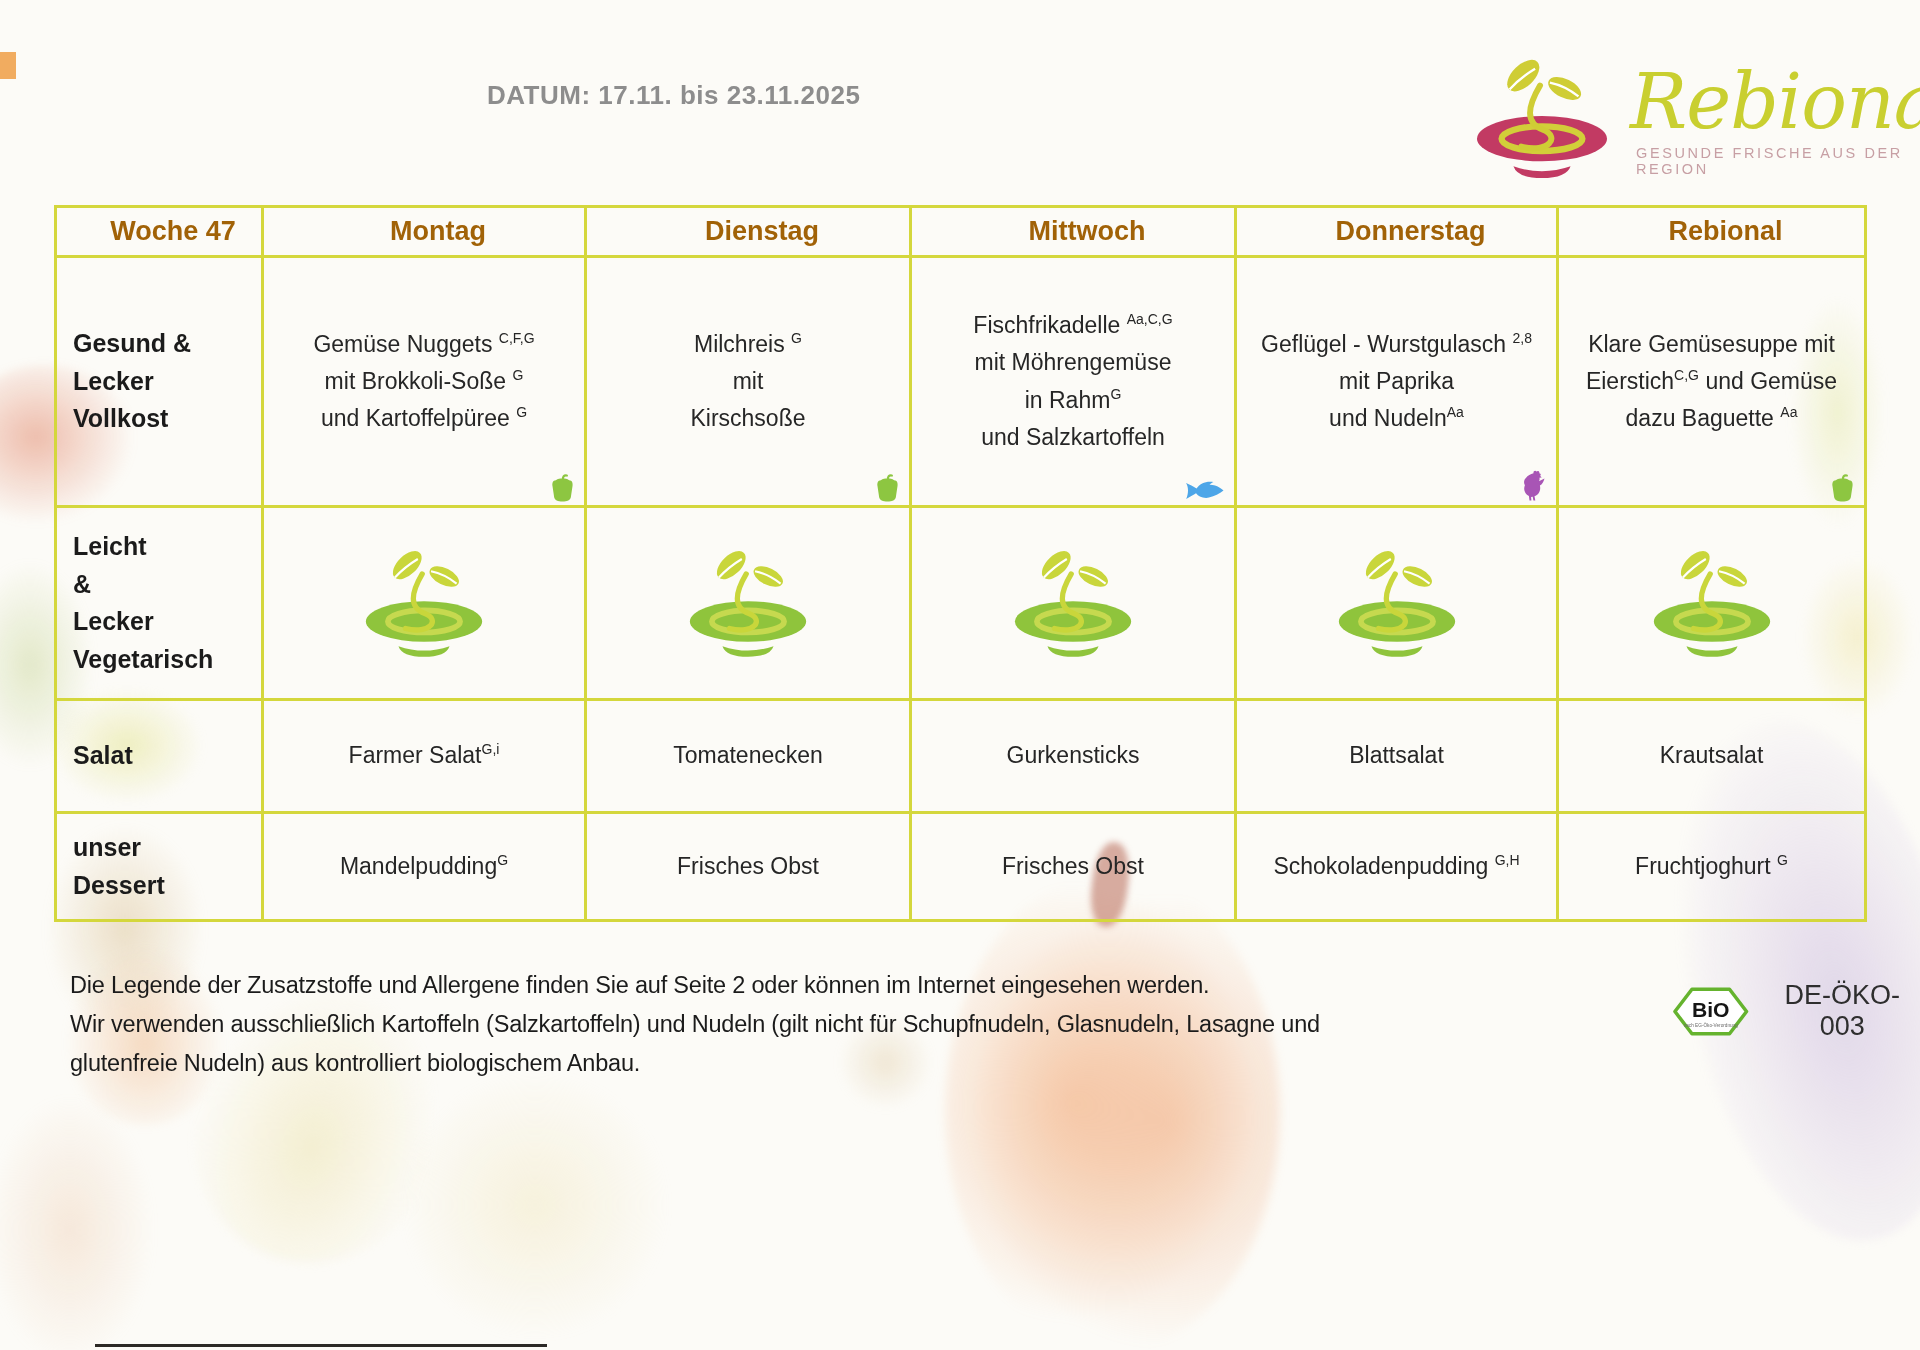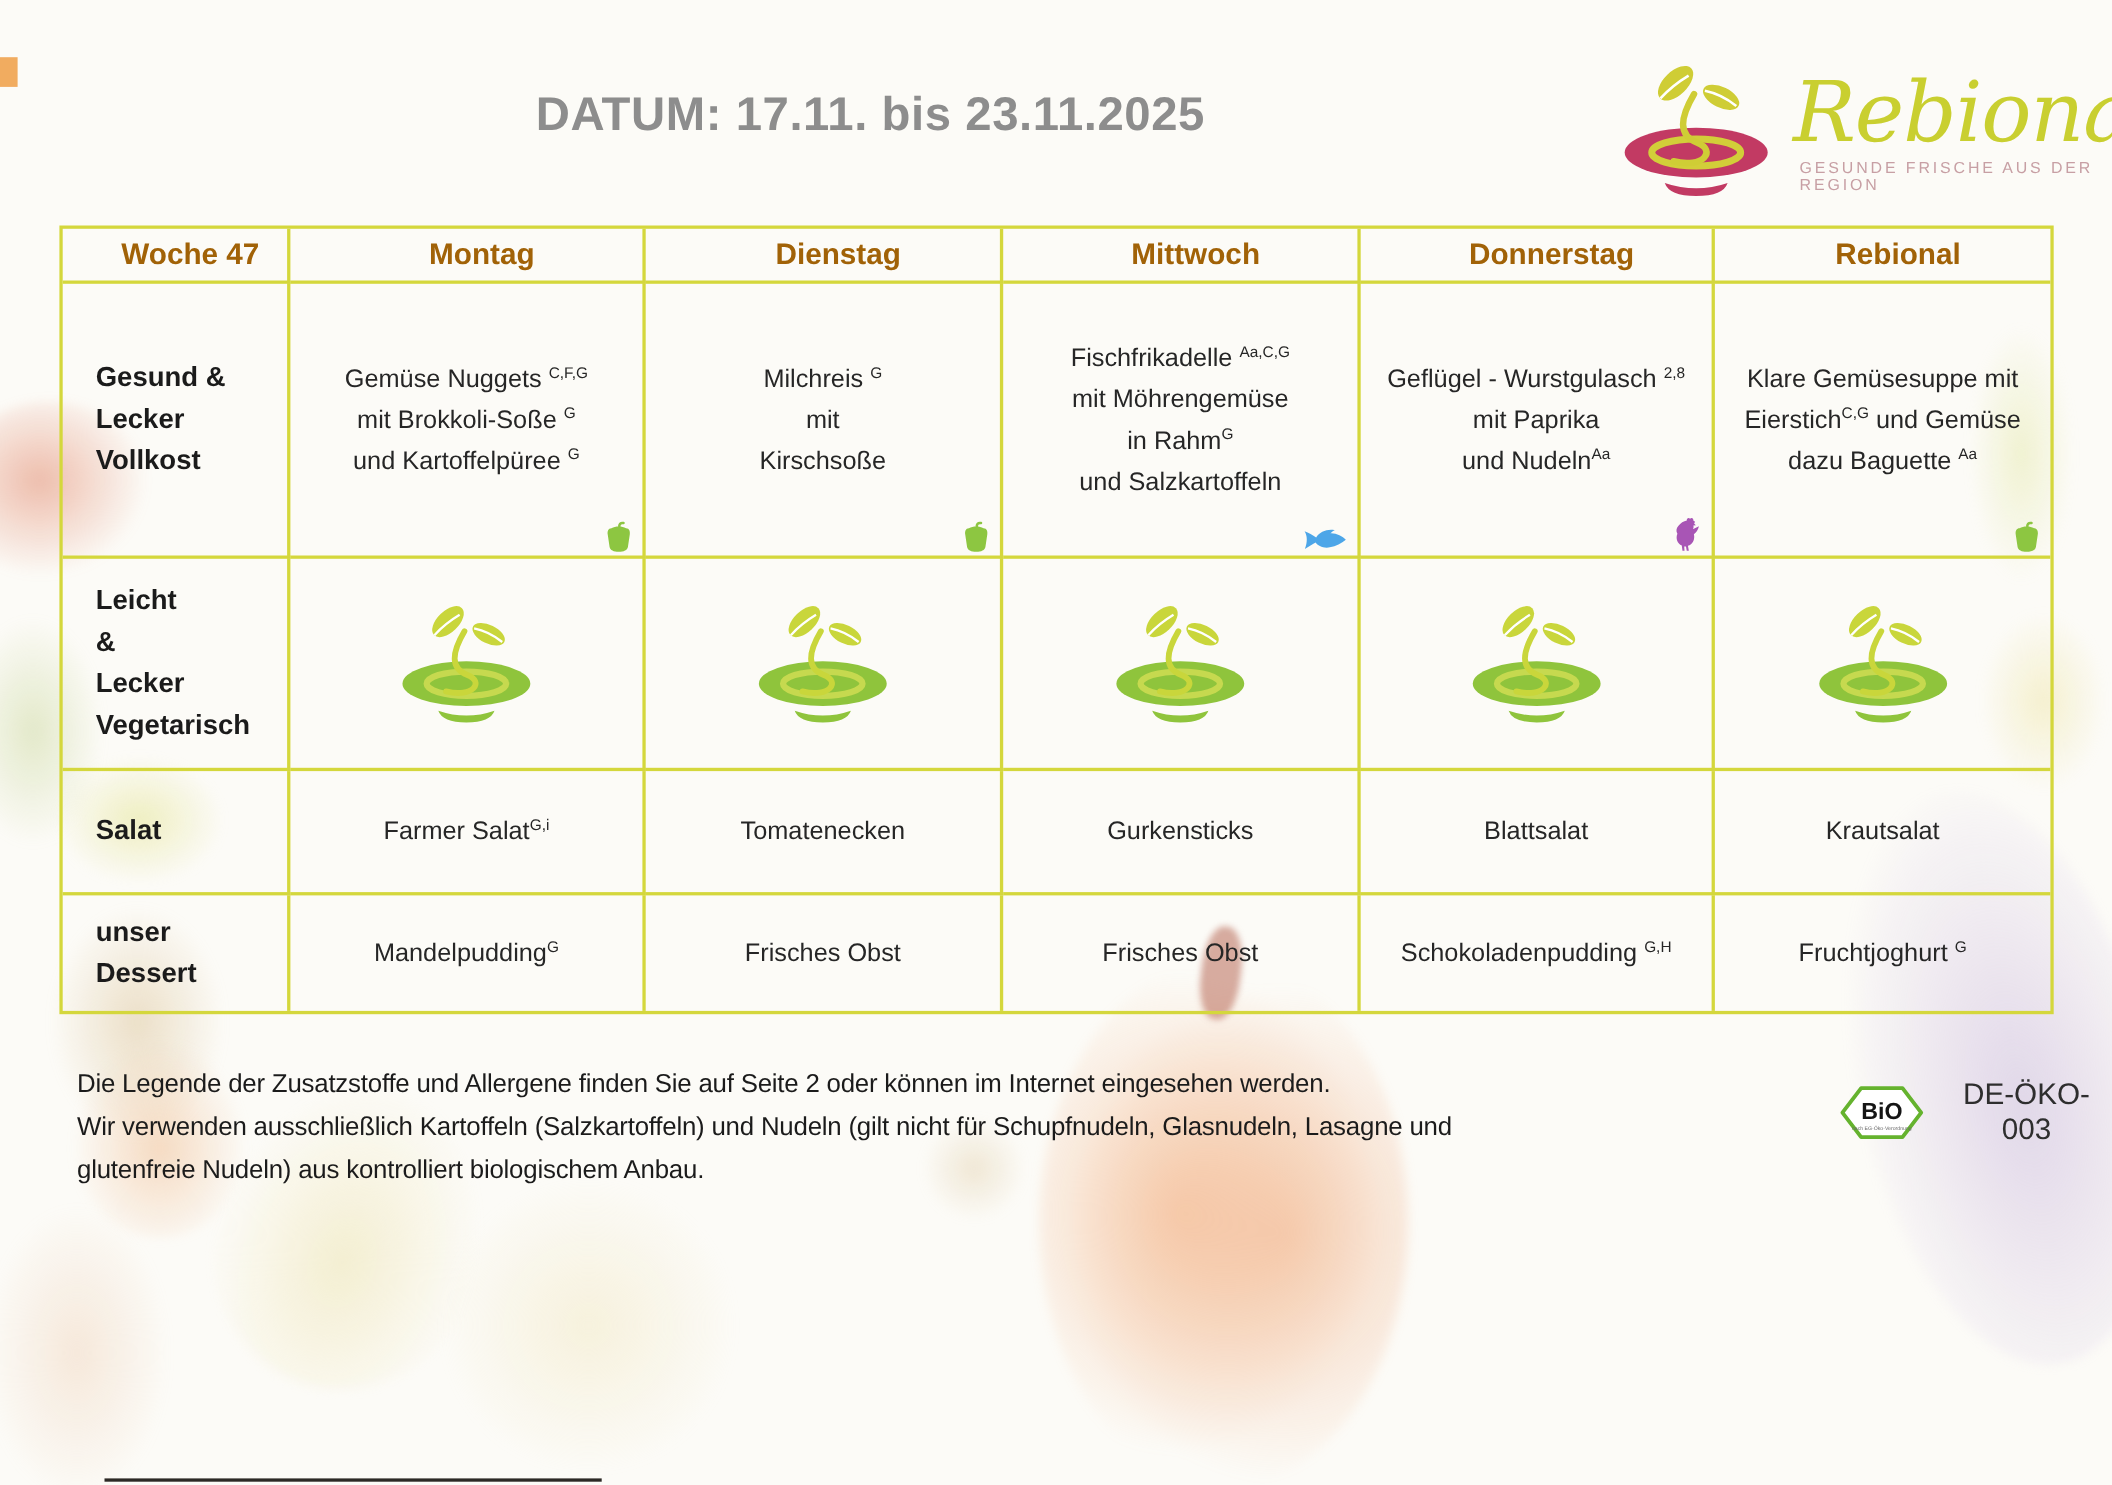--- a/index.html
+++ b/index.html
@@ -26,39 +26,39 @@
       radial-gradient(ellipse at 66% 52%, rgba(238,160,110,.45), rgba(238,160,110,0) 64%);}
   .wc-pumpkin-stem{left:1092px;top:842px;width:36px;height:85px;background:rgba(178,92,72,.5);border-radius:45%;transform:rotate(7deg);filter:blur(3px);}
   .wc-eggplant{left:1688px;top:715px;width:265px;height:530px;background:radial-gradient(ellipse at 55% 55%, rgba(192,172,216,.45), rgba(192,172,216,.1) 60%, transparent 75%);transform:rotate(-12deg);}
   .wc-pepper-right{left:1800px;top:555px;width:115px;height:165px;background:radial-gradient(rgba(236,226,152,.42), transparent 70%);}
   .wc-leaf-freitag{left:1790px;top:295px;width:95px;height:235px;background:radial-gradient(ellipse at 50% 50%, rgba(226,231,162,.45), transparent 70%);}
   .wc-bottomleft{left:-15px;top:1095px;width:170px;height:270px;background:radial-gradient(rgba(236,202,172,.38), transparent 70%);}
   
   .artifact-orange{position:absolute;left:0;top:52px;width:16px;height:27px;background:#ef9d45;opacity:.85;}
   .artifact-line{position:absolute;left:95px;top:1344px;width:452px;height:3px;background:#15120e;opacity:.9;}
   
-  .datum{position:absolute;left:487px;top:80px;font-size:43px;font-weight:bold;color:#8d8d8d;letter-spacing:.5px;}
+  .datum{position:absolute;left:487px;top:80px;font-size:26px;font-weight:bold;color:#8d8d8d;letter-spacing:.5px;}
   .logo{position:absolute;left:1458px;top:52px;display:flex;align-items:flex-start;}
   .logo-plate svg{width:168px;height:132px;}
   .logo-textcol{margin-left:4px;margin-top:2px;display:flex;flex-direction:column;}
   .brand{font-family:"DejaVu Serif", serif;font-style:italic;font-size:76px;line-height:1.25;color:#c9cf30;letter-spacing:-1px;}
   .tagline{font-size:14.5px;letter-spacing:2.6px;color:#c79fa4;margin-top:-4px;margin-left:6px;}
   
   .grid{
     position:absolute;left:54px;top:205px;
     display:grid;
     grid-template-columns:207px 323px 325px 325px 322px 305px;
     grid-template-rows:50px 250px 193px 113px 105px;
     border:3px solid var(--tb);
   }
   .cell{border-right:3px solid var(--tb);border-bottom:3px solid var(--tb);box-sizing:border-box;position:relative;}
   .cell:nth-child(6n){border-right:none;}
   .grid .cell:nth-last-child(-n+6){border-bottom:none;}
   .hcell{display:flex;align-items:center;justify-content:center;font-weight:bold;font-size:27px;color:#a16207;padding-left:28px;}
-  .lcell{display:flex;flex-direction:column;justify-content:center;padding-left:30px;font-weight:bold;font-size:25px;line-height:1.5;color:#1b1b1b;}
+  .lcell{display:flex;flex-direction:column;justify-content:center;padding-left:16px;font-weight:bold;font-size:25px;line-height:1.5;color:#1b1b1b;}
   .mcell{display:flex;flex-direction:column;justify-content:center;align-items:center;text-align:center;font-size:23px;color:#262626;line-height:1.62;padding:4px 10px;}
   .mcell sup{font-size:14px;line-height:0;text-align:center;}
   .corner-icon{position:absolute;right:8px;bottom:2px;line-height:0;}
   .icon-green-pepper-icon svg{width:27px;height:31px;}
   .icon-blue-fish-icon svg{width:42px;height:24px;}
   .icon-purple-chicken-icon svg{width:27px;height:34px;}
   .plate-icon{line-height:0;}
   .plate-icon svg{width:150px;height:118px;}
   
   .legend{position:absolute;left:70px;top:966px;font-size:23.5px;color:#1b1b1b;line-height:39px;letter-spacing:-.2px;}

